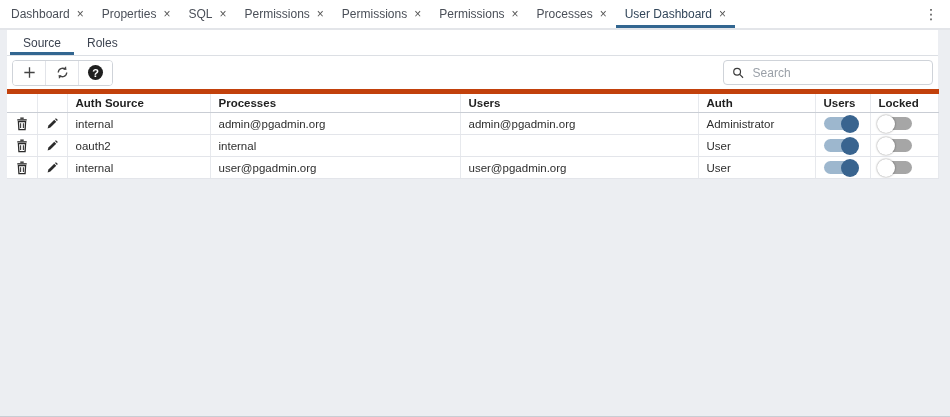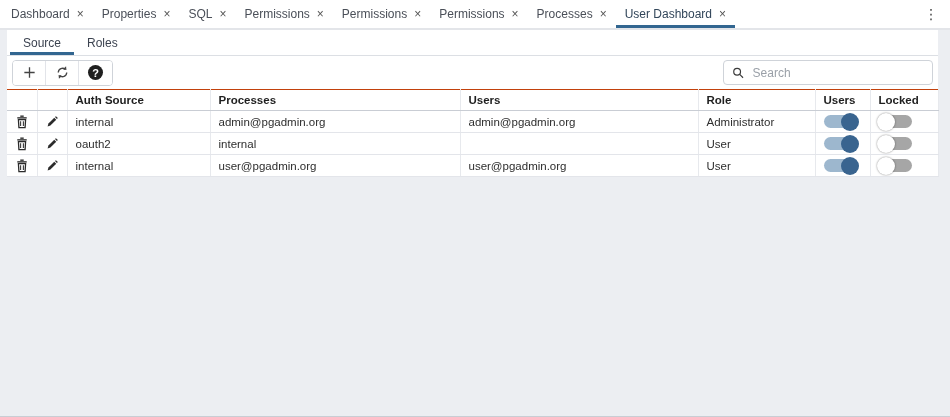--- a/index.html
+++ b/index.html
@@ -75,21 +75,21 @@
   .search input::placeholder { color:#9aa0a8; }
 
   
   table { width:100%; border-collapse:collapse; table-layout:fixed; font-size:11.5px; }
   th, td {
     border-right:1px solid #e7e9ed; border-bottom:1px solid #e3e5ea;
     padding:0 8px; height:22px; text-align:left; overflow:hidden; white-space:nowrap;
   }
   thead th {
     font-weight:bold; color:#1f1f1f; height:21px;
-    border-top:1px solid #c2410c; border-bottom:1px solid #c9cdd4;
+    border-top:5px solid #c2410c; border-bottom:1px solid #c9cdd4;
   }
   td.icon-cell { text-align:center; padding:0; cursor:pointer; }
   td { color:#2e2e2e; }
 
   
   .switch { width:33px; height:13px; border-radius:7px; position:relative; display:inline-block; vertical-align:middle; cursor:pointer; }
   .switch .knob { width:18px; height:18px; border-radius:50%; position:absolute; top:-2.5px; }
   .switch.on  { background:#9db7ce; }
   .switch.on .knob { background:#39648f; right:-2px; }
   .switch.off { background:#a6a6a6; }
@@ -202,21 +202,21 @@
           <col style="width:55px">
             <col style="width:68px">
         </colgroup>
         <thead>
           <tr>
             <th></th>
             <th></th>
             <th>Auth Source</th>
             <th>Processes</th>
             <th>Users</th>
-            <th>Role</th>
+            <th>Auth</th>
             <th>Users</th>
             <th>Locked</th>
           </tr>
         </thead>
         <tbody>
 
             <tr>
               <td class="icon-cell">
                 <svg class="gi" width="12" height="14" viewBox="0 0 14 16" style="margin:0 auto">
                   <line x1="5" y1="1.2" x2="9" y2="1.2" stroke="#2b2b2b" stroke-width="1.6"></line>

